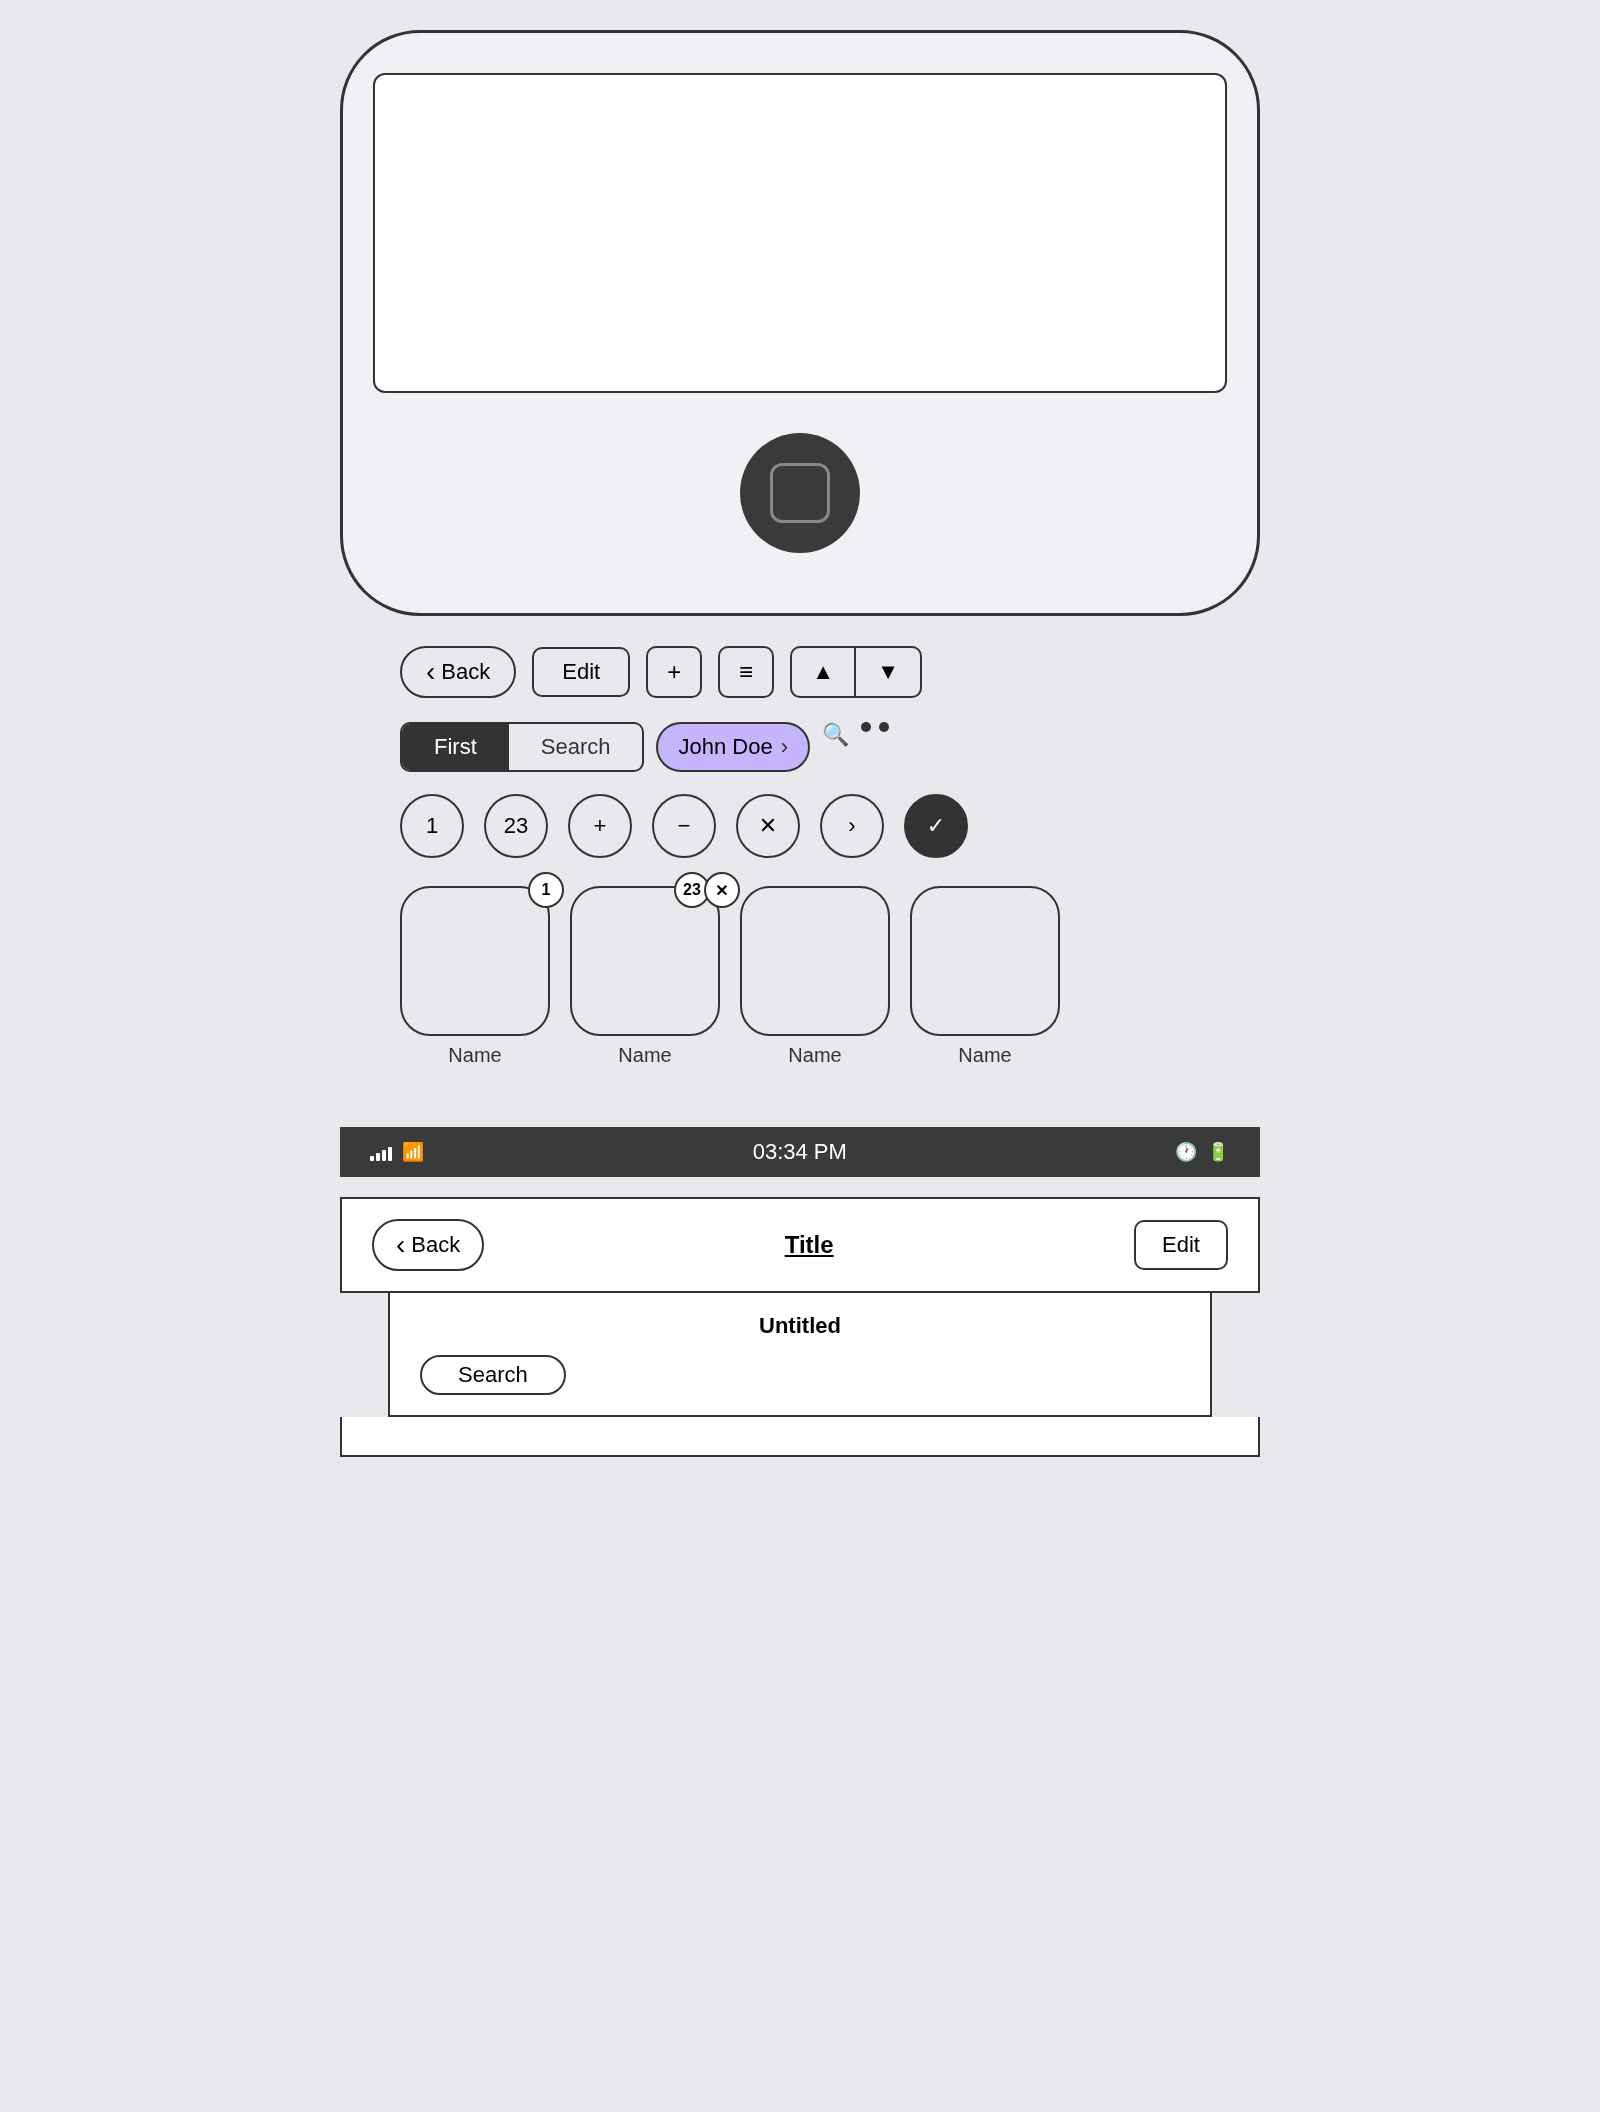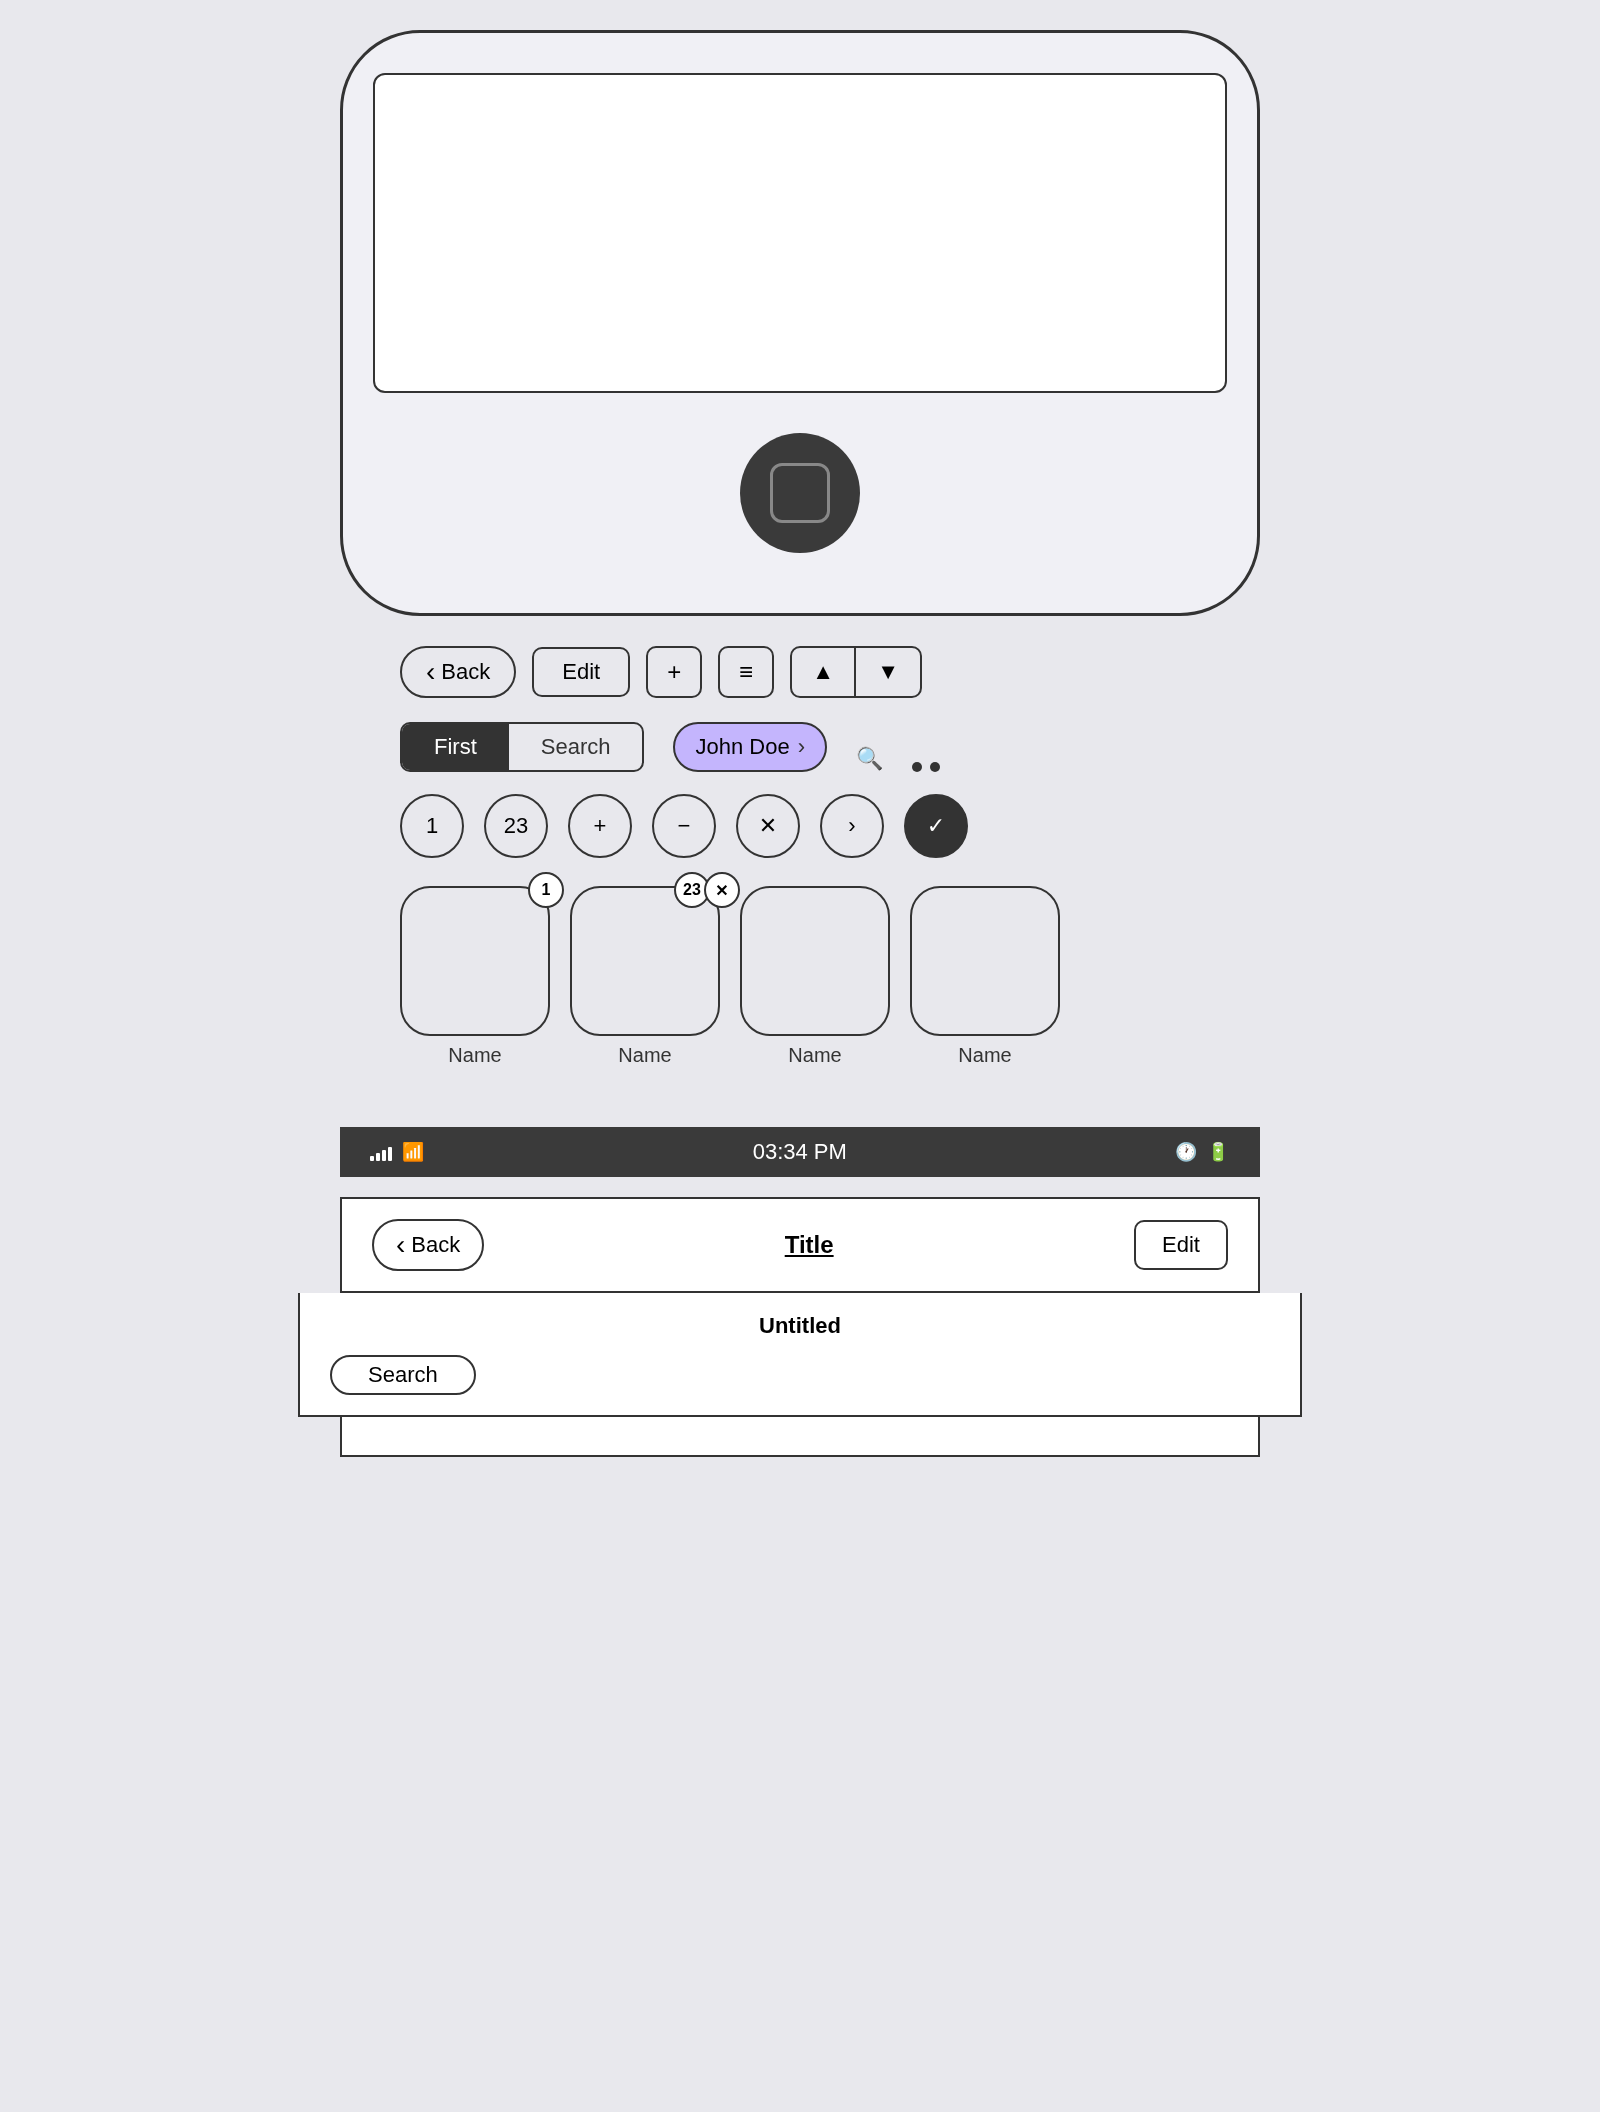--- a/index.html
+++ b/index.html
@@ -125,22 +125,22 @@
       align-items: center;
       justify-content: center;
     }
     .btn-split-half:first-child {
       border-right: 2px solid #333;
     }
 
     
     .segmented-row {
       display: flex;
-      align-items: flex-end;
-      gap: 29px;
+      align-items: flex-start;
+      gap: 12px;
       margin-bottom: 22px;
     }
 
     .segmented-control {
       display: flex;
       border: 2.5px solid #333;
       border-radius: 10px;
       overflow: hidden;
     }
     .seg-btn {
@@ -350,21 +350,21 @@
       border: 2px solid #333;
       border-radius: 10px;
       padding: 10px 26px;
       font-size: 22px;
       background: transparent;
       cursor: pointer;
     }
 
     
     .content-section {
-      width: 1004px;
+      width: 824px;
       border: 2.5px solid #333;
       border-top: none;
       background: #fff;
       padding: 20px 30px;
       margin-bottom: 0;
     }
 
     .section-title {
       font-size: 22px;
       font-weight: bold;

